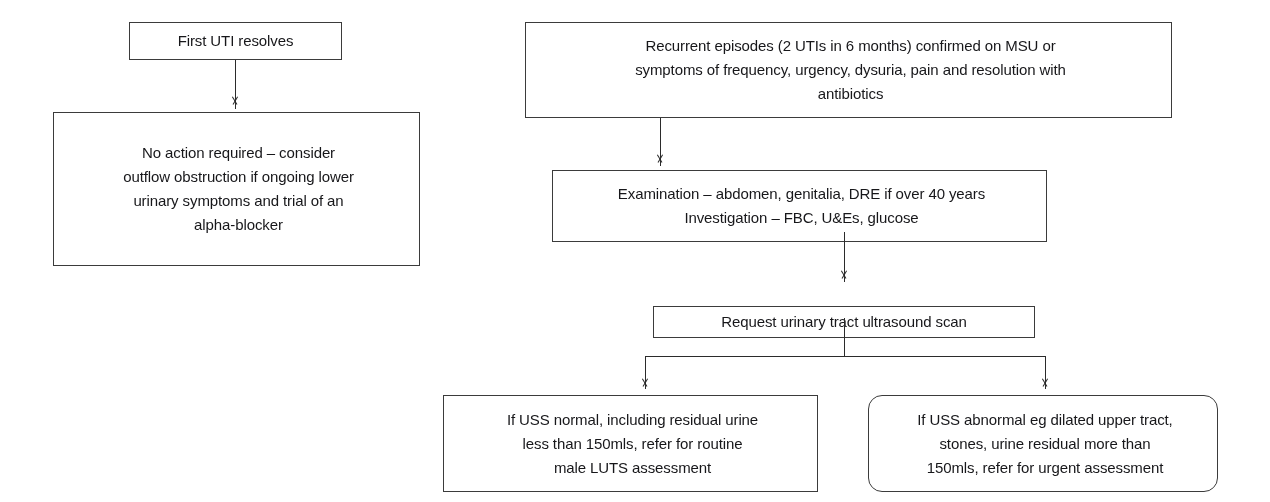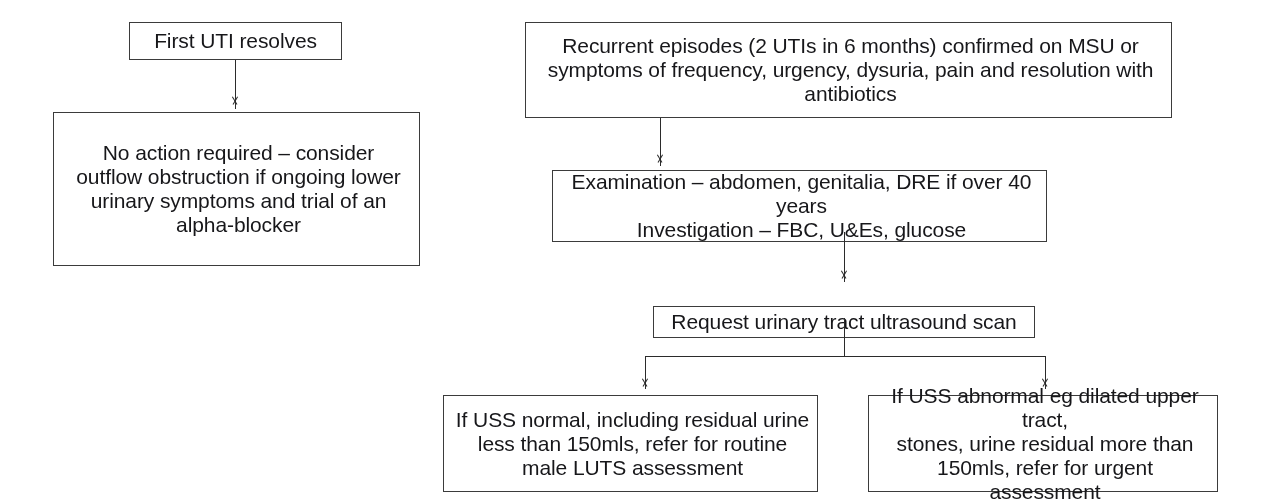--- a/index.html
+++ b/index.html
@@ -23,21 +23,21 @@
     position: absolute;
     box-sizing: border-box;
     border: 1.5px solid #3b3b3b;
     background: #ffffff;
     display: flex;
     align-items: center;
   }
   .node .node-text {
     display: block;
     width: 100%;
-    font-size: 21px;
+    font-size: 15px;
     line-height: 24px;
     color: #17171a;
     white-space: pre-line;
     letter-spacing: -0.1px;
   }
   .node.center .node-text {
     text-align: center;
   }
   .node.pad-left .node-text {
     padding-left: 10px;
@@ -129,19 +129,19 @@
 
   <div class="vline" style="left:1045px; top:356px; height:33px;"></div>
   <div class="arrowhead" style="left:1045px; top:386px;"></div>
 
   <div class="node pad-left" style="left:443px; top:395px; width:375px; height:97px;">
     <span class="node-text">If USS normal, including residual urine
 less than 150mls,  refer for routine
 male LUTS  assessment</span>
   </div>
 
-  <div class="node pad-left" style="left:868px; top:395px; width:350px; height:97px;">
+  <div class="node pad-left" style="left:868px; top:395px; width:350px; height:97px;border-radius:14px;">
     <span class="node-text">If USS abnormal eg dilated upper tract,
 stones, urine residual more than
 150mls,  refer for urgent assessment</span>
   </div>
 
 </div>
 
 </body></html>

